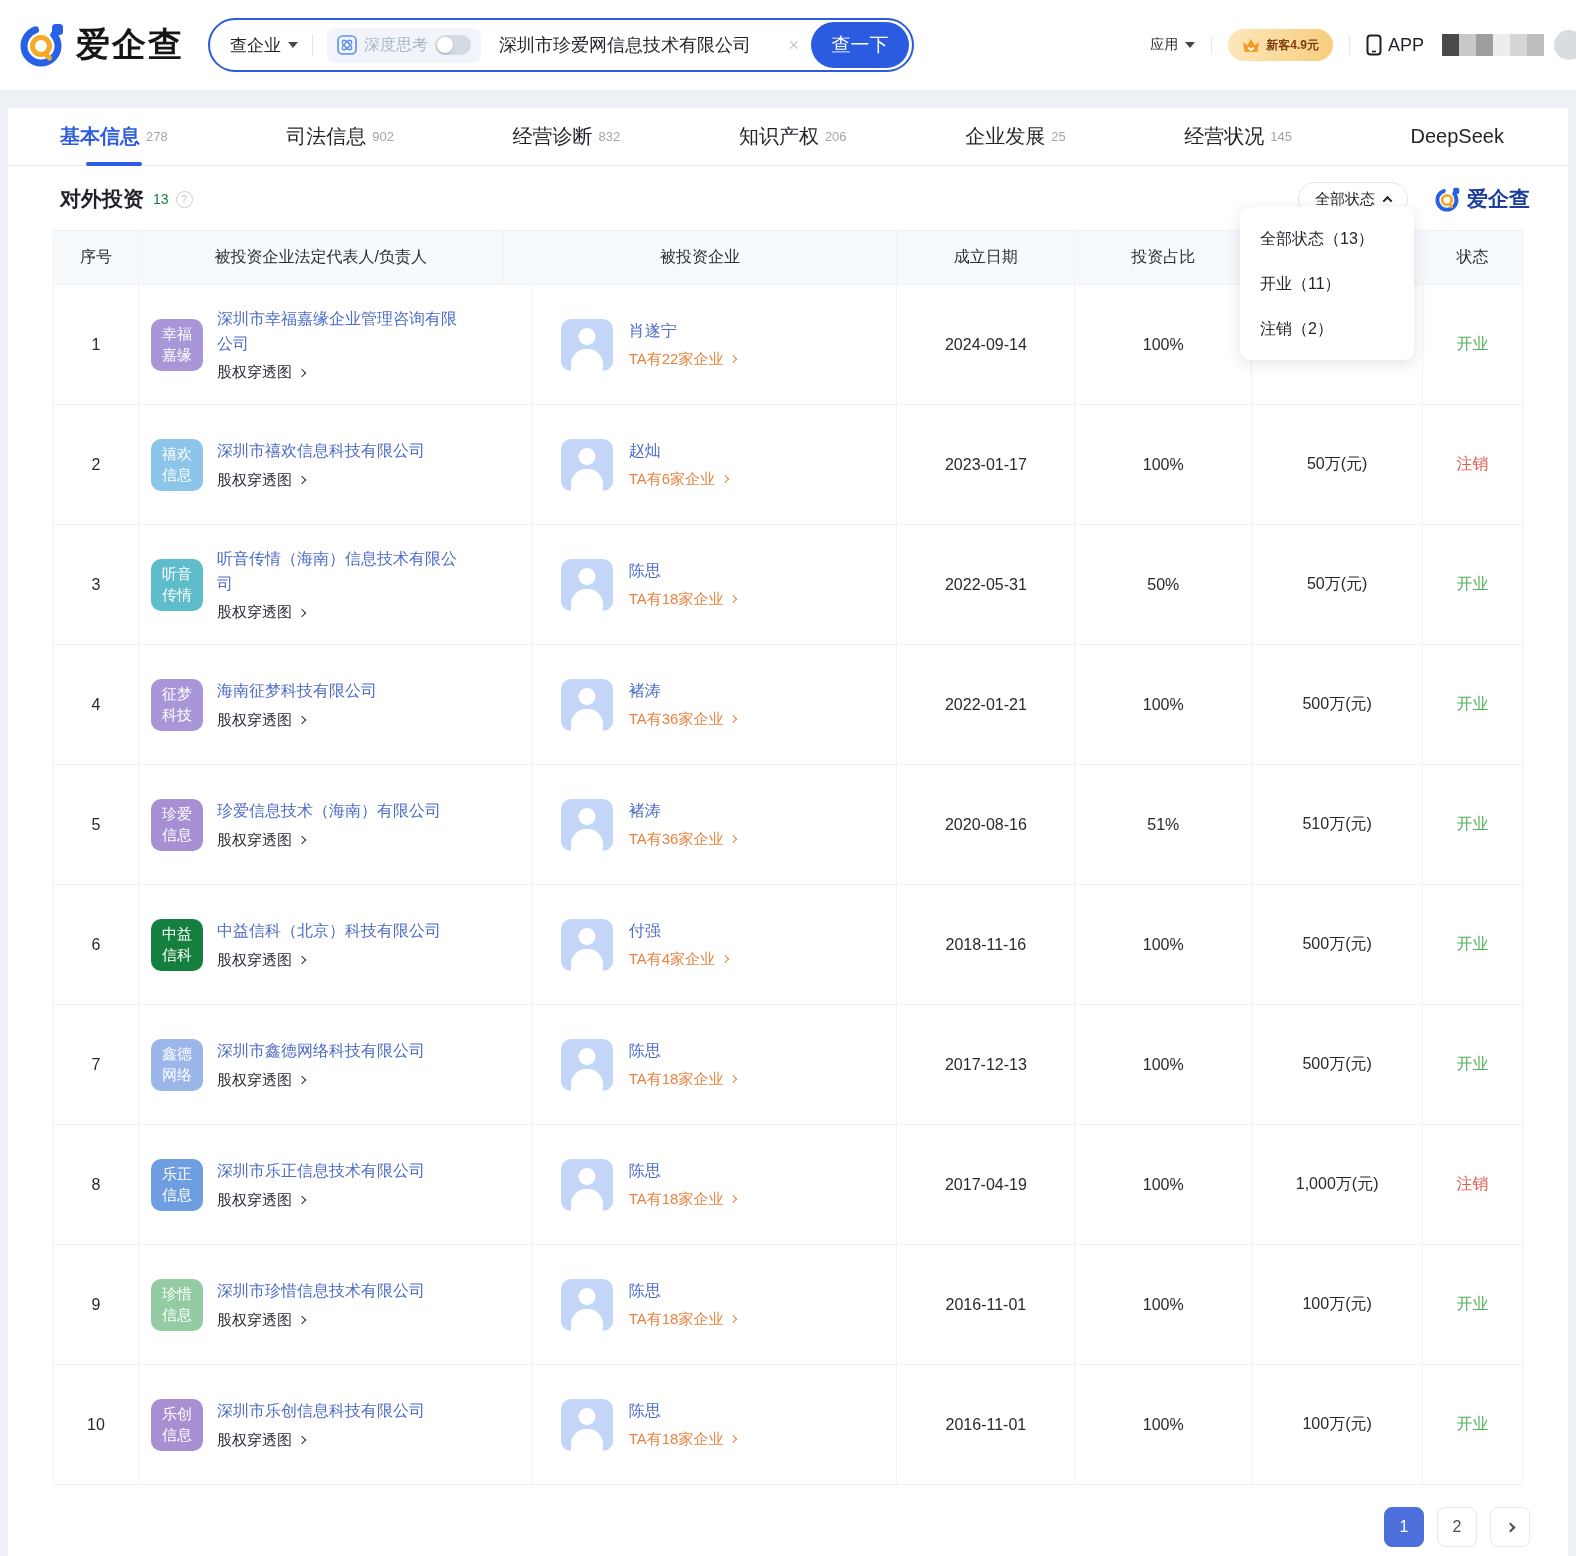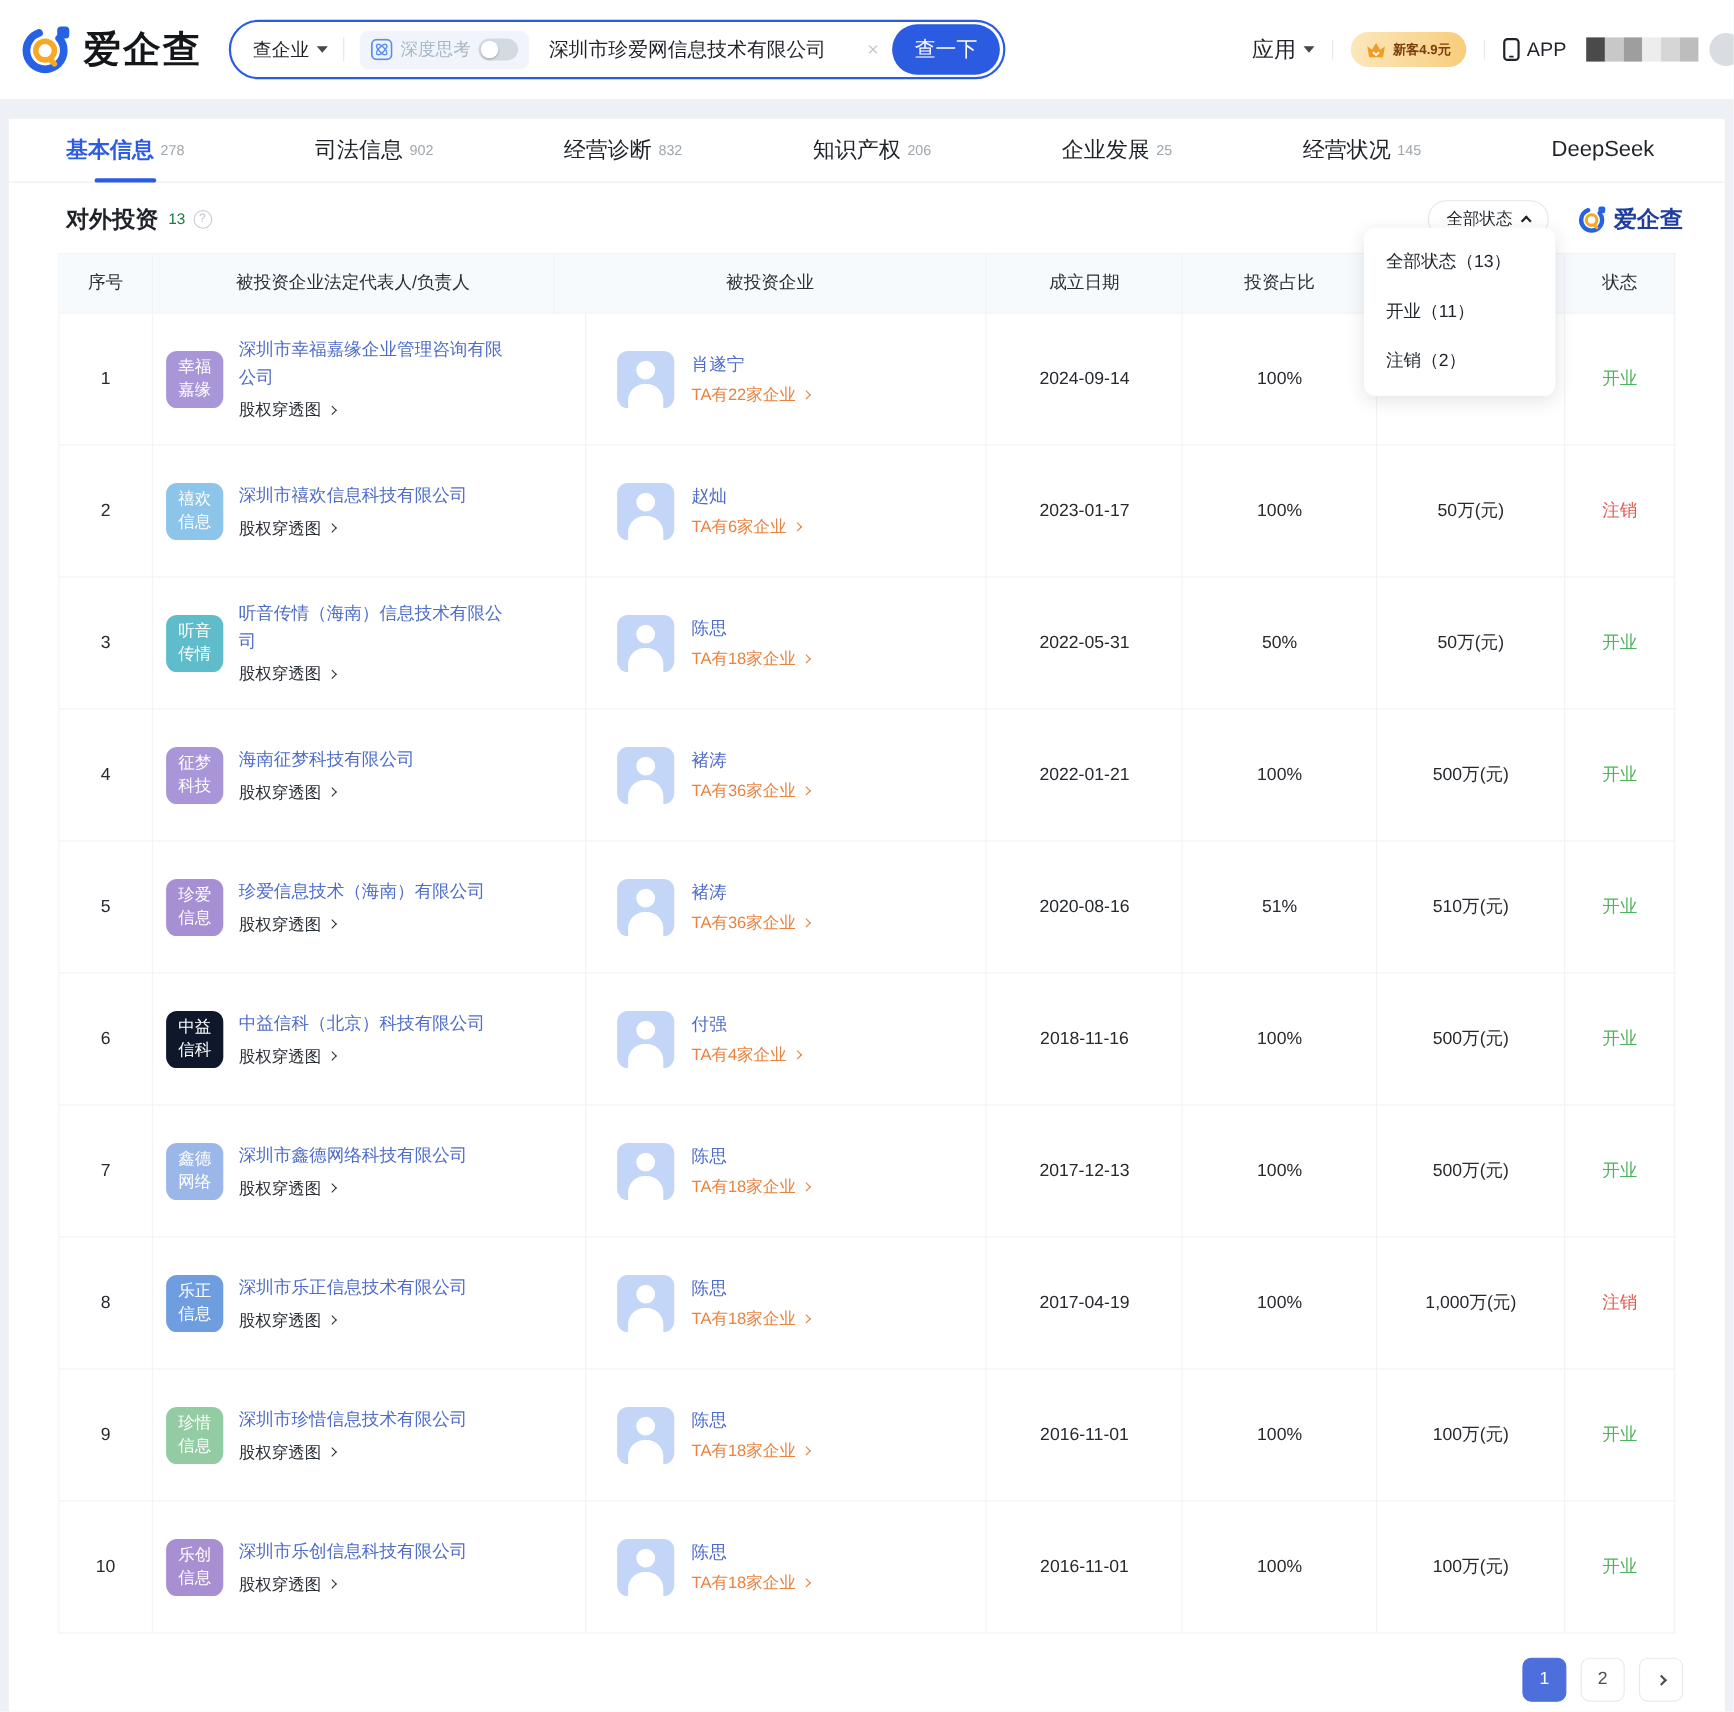--- a/index.html
+++ b/index.html
@@ -20,21 +20,21 @@
   .vdiv { width: 1px; height: 22px; background: #E3E6EA; margin: 0 14px; flex-shrink: 0; }
   .vdiv.light { height: 18px; margin: 0 16px; }
   .deepthink { display: flex; align-items: center; gap: 7px; background: #F1F5FB; border-radius: 8px; padding: 7px 10px; cursor: pointer; white-space: nowrap; }
   .deepthink .lbl { font-size: 16px; color: #A9B6C6; }
   .switch { width: 36px; height: 20px; border-radius: 10px; background: #D4DAE1; position: relative; display: inline-block; cursor: pointer; }
   .knob { position: absolute; left: 2px; top: 2px; width: 16px; height: 16px; border-radius: 50%; background: #fff; box-shadow: 0 1px 2px rgba(0,0,0,.25); }
   .search-input { border: none; outline: none; flex: 1; font-size: 18px; color: #1F2329; margin-left: 16px; min-width: 0; font-family: inherit; background: transparent; }
   .clear { color: #C4C9D1; font-size: 18px; margin: 0 12px; cursor: pointer; }
   .search-btn { width: 98px; height: 46px; border: none; border-radius: 23px; background: #2B5BE0; color: #fff; font-size: 19px; margin-right: 3px; cursor: pointer; font-family: inherit; flex-shrink: 0; }
   .top-right { margin-left: auto; display: flex; align-items: center; }
-  .apps { display: flex; gap: 7px; align-items: center; font-size: 20px; cursor: pointer; }
+  .apps { display: flex; gap: 7px; align-items: center; font-size: 14px; cursor: pointer; }
   .promo { display: flex; align-items: center; gap: 6px; background: linear-gradient(90deg,#FCE7BC,#F8CD7C); border-radius: 16px; height: 32px; padding: 0 14px; font-size: 12px; color: #7C3D10; font-weight: 600; cursor: pointer; white-space: nowrap; }
   .app-link { display: flex; align-items: center; gap: 6px; font-size: 18px; cursor: pointer; }
   .redacted { display: flex; margin-left: 18px; align-items: center; }
   .redacted i { width: 17px; height: 22px; display: inline-block; }
   .half-dot { width: 30px; height: 30px; border-radius: 50%; background: #D9DCE0; margin-left: 10px; margin-right: -26px; }
   
   .card { margin: 18px 8px 0; background: #fff; position: relative; min-height: 1448px; }
   .tabs { display: flex; justify-content: space-between; align-items: center; height: 58px; padding: 0 58px 0 52px; border-bottom: 1px solid #E9EBEE; }
   .tab { position: relative; height: 58px; display: flex; align-items: center; cursor: pointer; }
   .tab-label { font-size: 20px; font-weight: 500; color: #1F2329; }
@@ -430,21 +430,21 @@
             <span class="status open">开业</span>
           </div>
   </div>
 
   <div class="tr">
     <div class="td c0">
             <span>6</span>
           </div>
     <div class="td c1">
       <div class="company-cell">
-        <span class="badge" style="background: #0f172a;">中益
+        <span class="badge" style="background: #15803d;">中益
 信科</span>
         <div class="company-info">
           <a class="company-link">中益信科（北京）科技有限公司</a>
           <a class="pen-link">
             <span>股权穿透图</span>
             <i class="chev right"></i>
           </a>
         </div>
       </div>
     </div>

